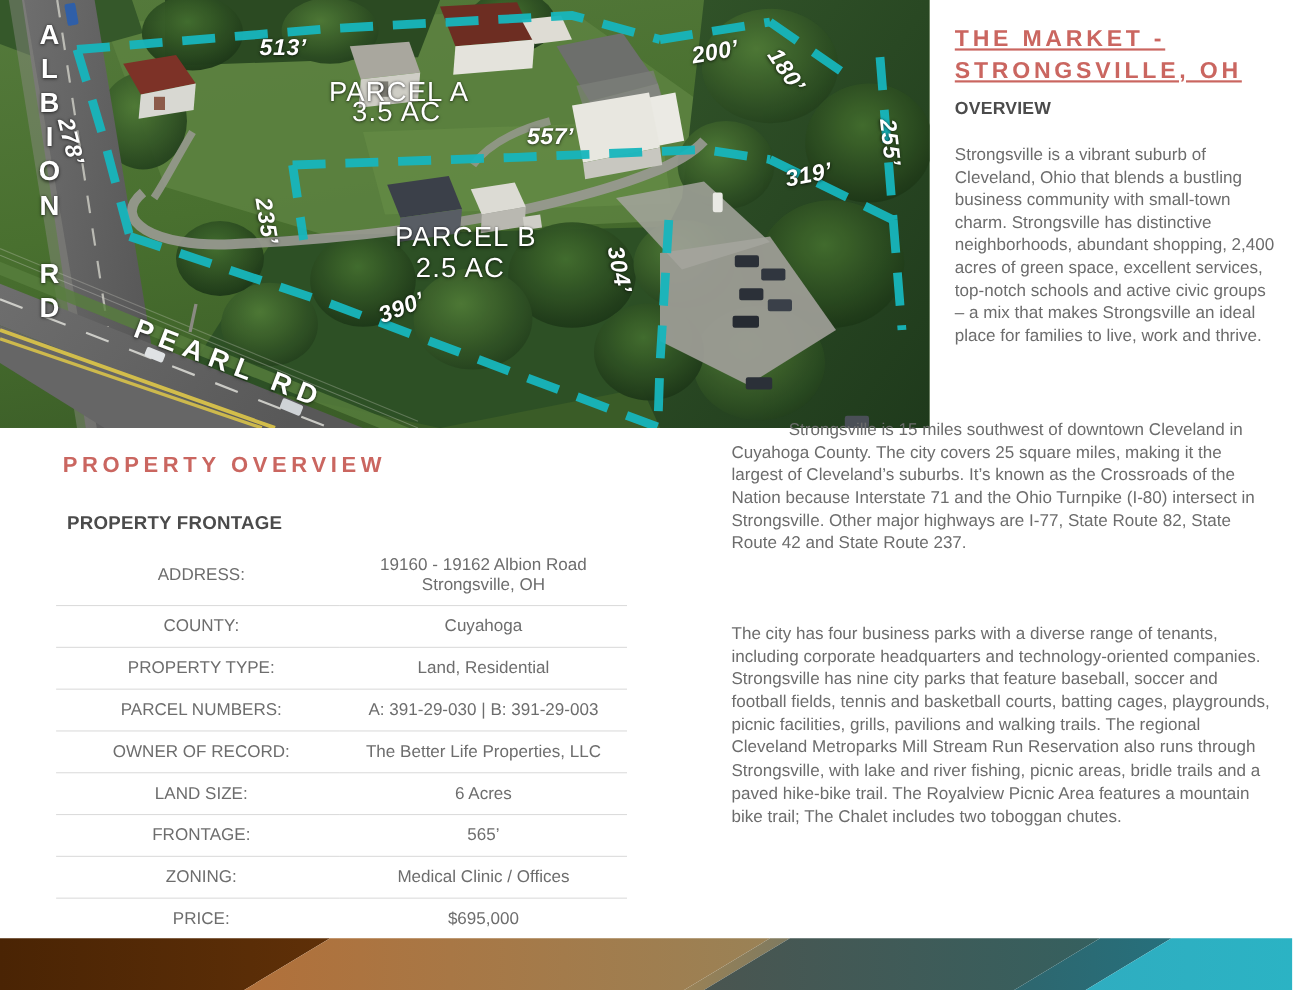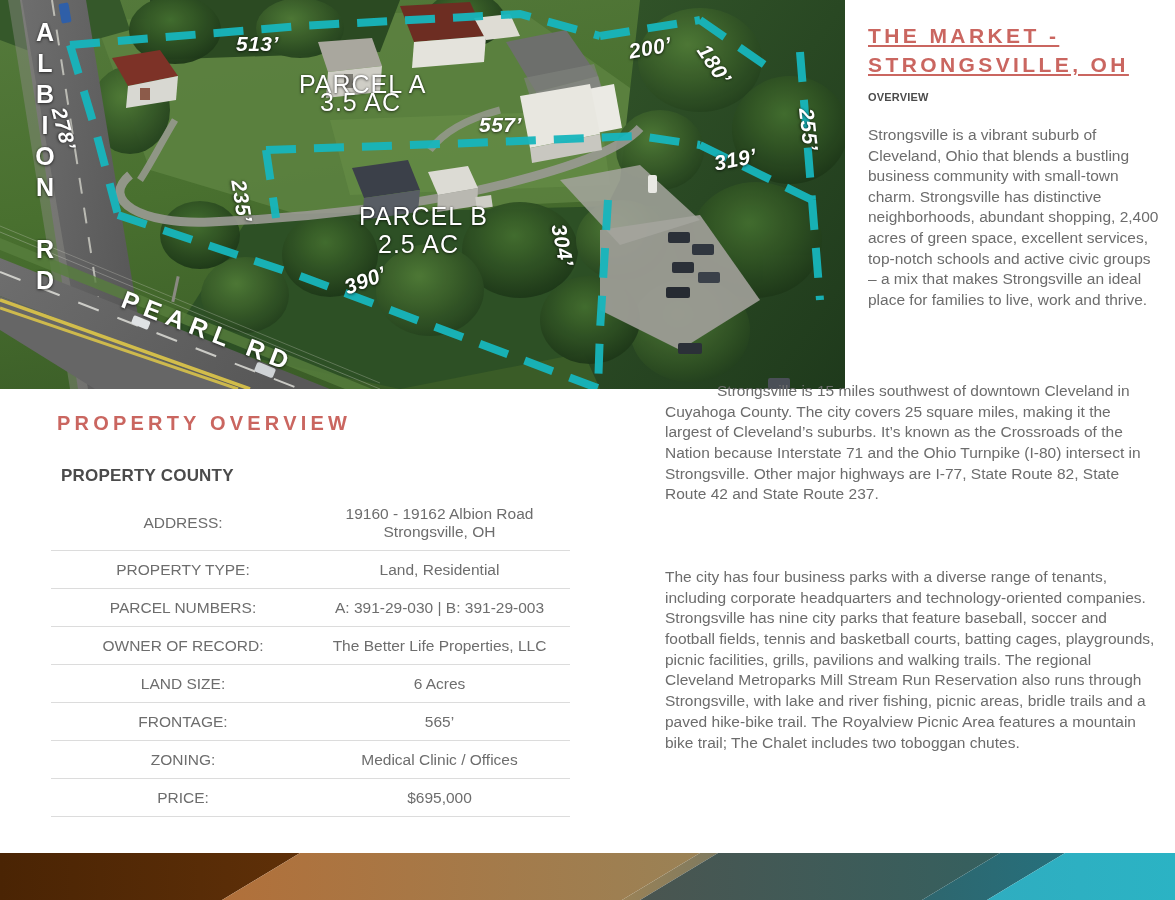--- a/index.html
+++ b/index.html
@@ -50,21 +50,21 @@
     color: #ca6660;
     font-size: 21px;
     font-weight: bold;
     letter-spacing: 3.4px;
     line-height: 1.38;
     margin-bottom: 11px;
     text-decoration: underline;
   }
   .sub-head {
     color: #4b4b4b;
-    font-size: 11px;
+    font-size: 16px;
     font-weight: bold;
     letter-spacing: .2px;
     margin-bottom: 18px;
   }
   .body-text {
     color: #6c6c6c;
     font-size: 15.5px;
     line-height: 1.33;
     margin-top: 22px;
   }
@@ -326,30 +326,34 @@
     </div>
     <div class="sub-head">OVERVIEW</div>
     <div class="body-text">Strongsville is a vibrant suburb of Cleveland, Ohio that blends a bustling business community with small-town charm. Strongsville has distinctive neighborhoods, abundant shopping, 2,400 acres of green space, excellent services, top-notch schools and active civic groups – a mix that makes Strongsville an ideal place for families to live, work and thrive.</div>
   </div>
 
   <div class="para-wide" id="para2">Strongsville is 15 miles southwest of downtown Cleveland in Cuyahoga County. The city covers 25 square miles, making it the largest of Cleveland’s suburbs. It’s known as the Crossroads of the Nation because Interstate 71 and the Ohio Turnpike (I-80) intersect in Strongsville. Other major highways are I-77, State Route 82, State Route 42 and State Route 237.</div>
 
   <div class="para-wide" id="para3">The city has four business parks with a diverse range of tenants, including corporate headquarters and technology-oriented companies. Strongsville has nine city parks that feature baseball, soccer and football fields, tennis and basketball courts, batting cages, playgrounds, picnic facilities, grills, pavilions and walking trails. The regional Cleveland Metroparks Mill Stream Run Reservation also runs through Strongsville, with lake and river fishing, picnic areas, bridle trails and a paved hike-bike trail. The Royalview Picnic Area features a mountain bike trail; The Chalet includes two toboggan chutes.</div>
 
   <div class="section-title">PROPERTY OVERVIEW</div>
-  <div class="summary-head">PROPERTY COUNTY</div>
+  <div class="summary-head">PROPERTY FRONTAGE</div>
 
   <table class="summary-table">
     <tbody>
       <tr>
         <td class="k">ADDRESS:</td>
         <td class="v">
           <span class="l1">19160 - 19162 Albion Road</span>
           <span class="l2">Strongsville, OH</span>
         </td>
+      </tr>
+      <tr>
+        <td class="k">COUNTY:</td>
+        <td class="v">Cuyahoga</td>
       </tr>
       <tr>
         <td class="k">PROPERTY TYPE:</td>
         <td class="v">Land, Residential</td>
       </tr>
       <tr>
         <td class="k">PARCEL NUMBERS:</td>
         <td class="v">A: 391-29-030 | B: 391-29-003</td>
       </tr>
       <tr>

